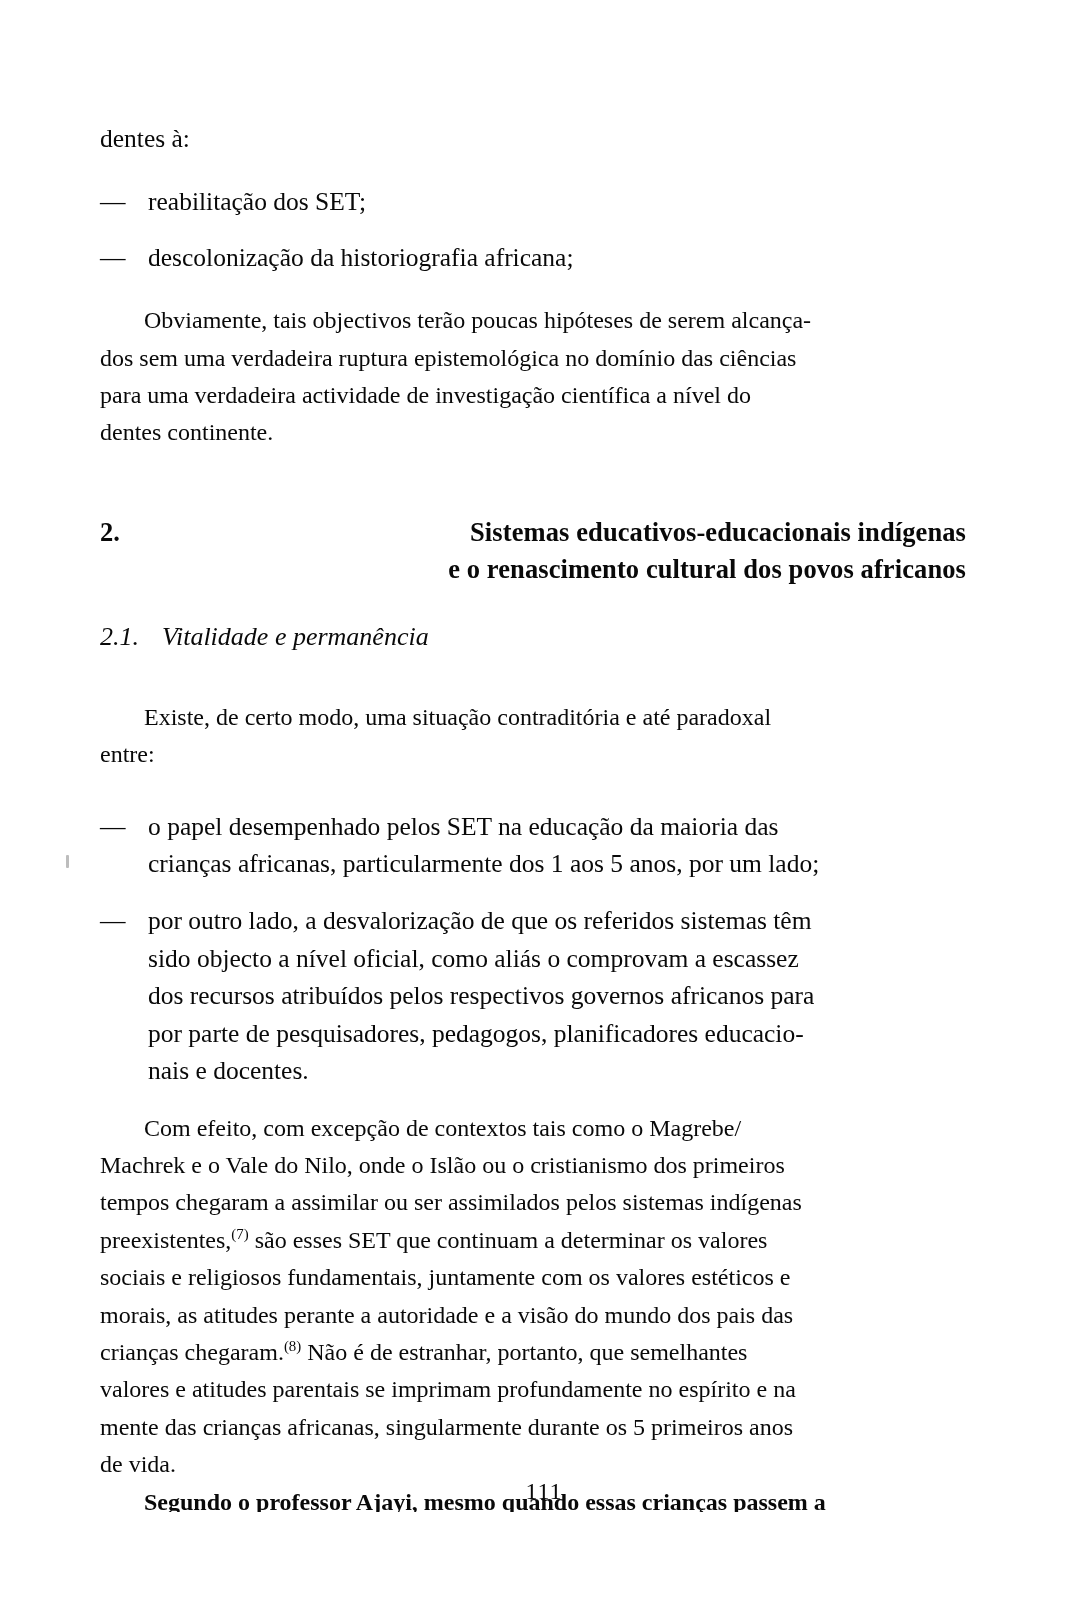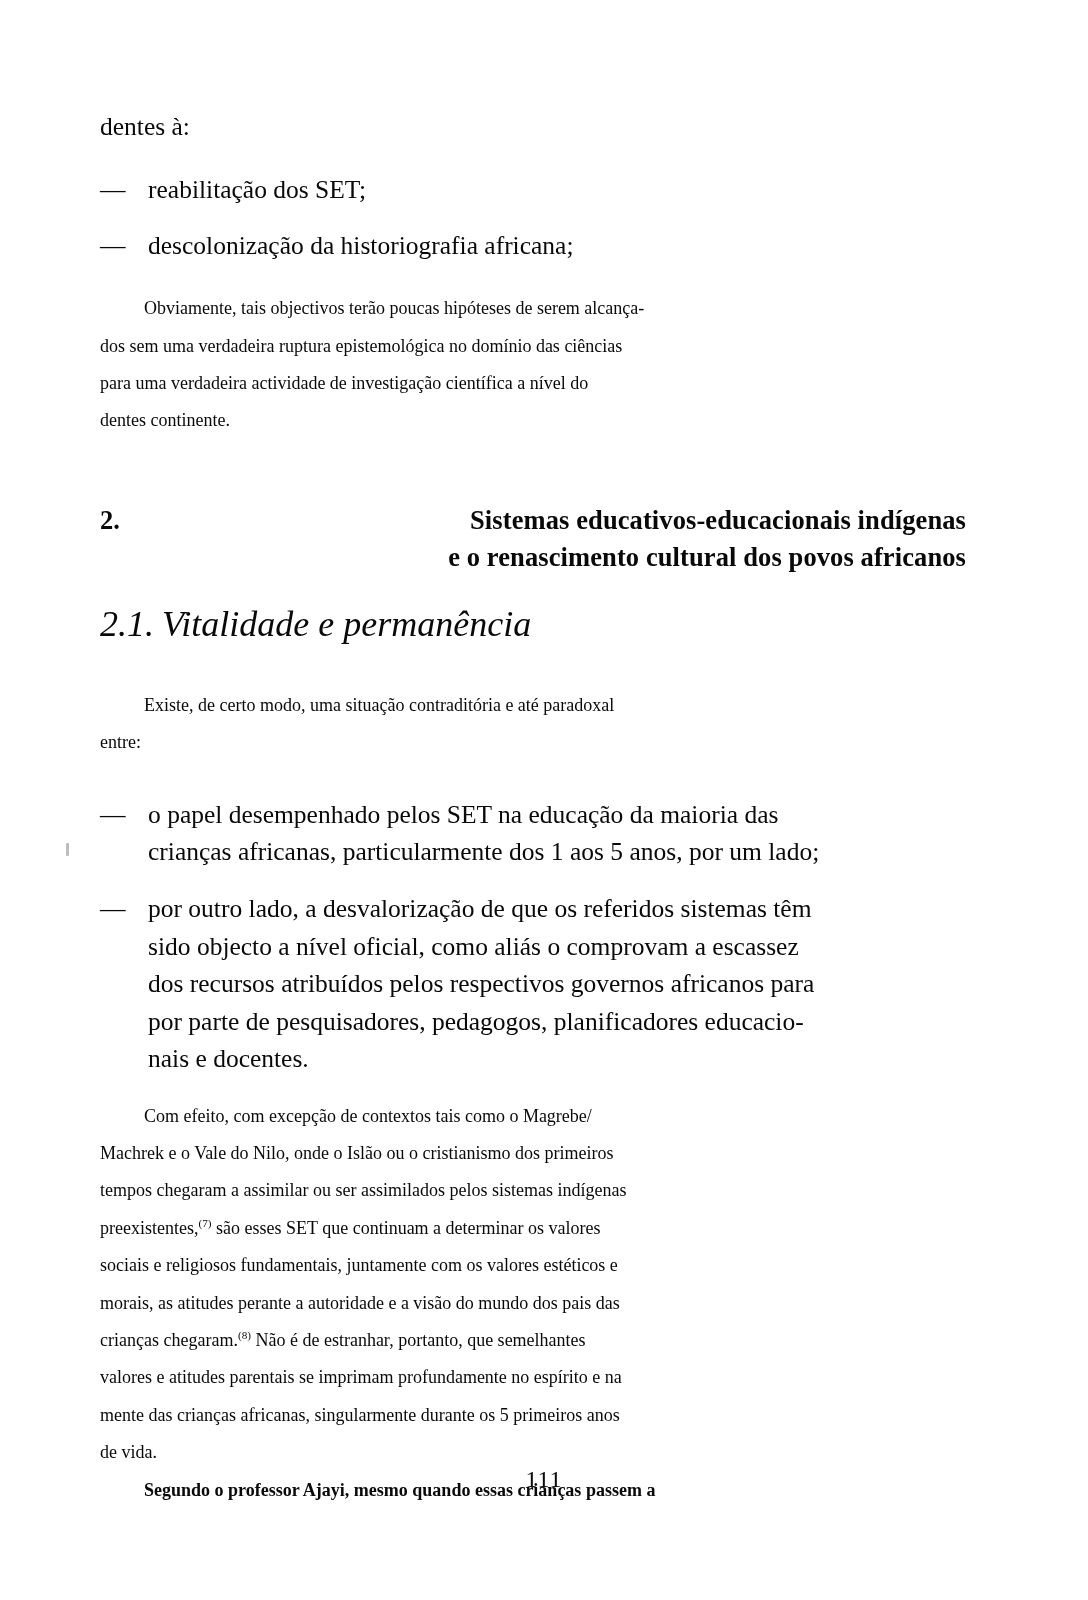--- a/index.html
+++ b/index.html
@@ -6,38 +6,38 @@
   html, body {
     margin: 0;
     padding: 0;
     background: #ffffff;
   }
 
   .page {
     position: relative;
     width: 1088px;
     height: 1500px;
-    margin: 0 auto;
+    margin: 12px auto;
     background: #ffffff;
     overflow: hidden;
     font-family: "Liberation Serif", "DejaVu Serif", serif;
     color: #090909;
     -webkit-font-smoothing: antialiased;
   }
 
   .content {
     position: absolute;
     left: 100px;
     top: 108px;
     width: 866px;
   }
 
   
   .para {
-    font-size: 18px;
+    font-size: 24px;
     line-height: 37.4px;
     text-align: justify;
     text-justify: inter-word;
     margin: 0;
     hyphens: none;
   }
 
   
   .runon {
     font-size: 25.5px;
@@ -94,21 +94,21 @@
   .section-head .head-lines {
     flex: 1 1 auto;
     text-align: right;
   }
 
   .section-head .head-lines div { white-space: nowrap; }
 
   
   .subsection-head {
     font-style: italic;
-    font-size: 36px;
+    font-size: 26px;
     line-height: 37px;
     display: flex;
     align-items: baseline;
   }
 
   .subsection-head .subnum {
     width: 62px;
     flex: 0 0 62px;
   }
 

